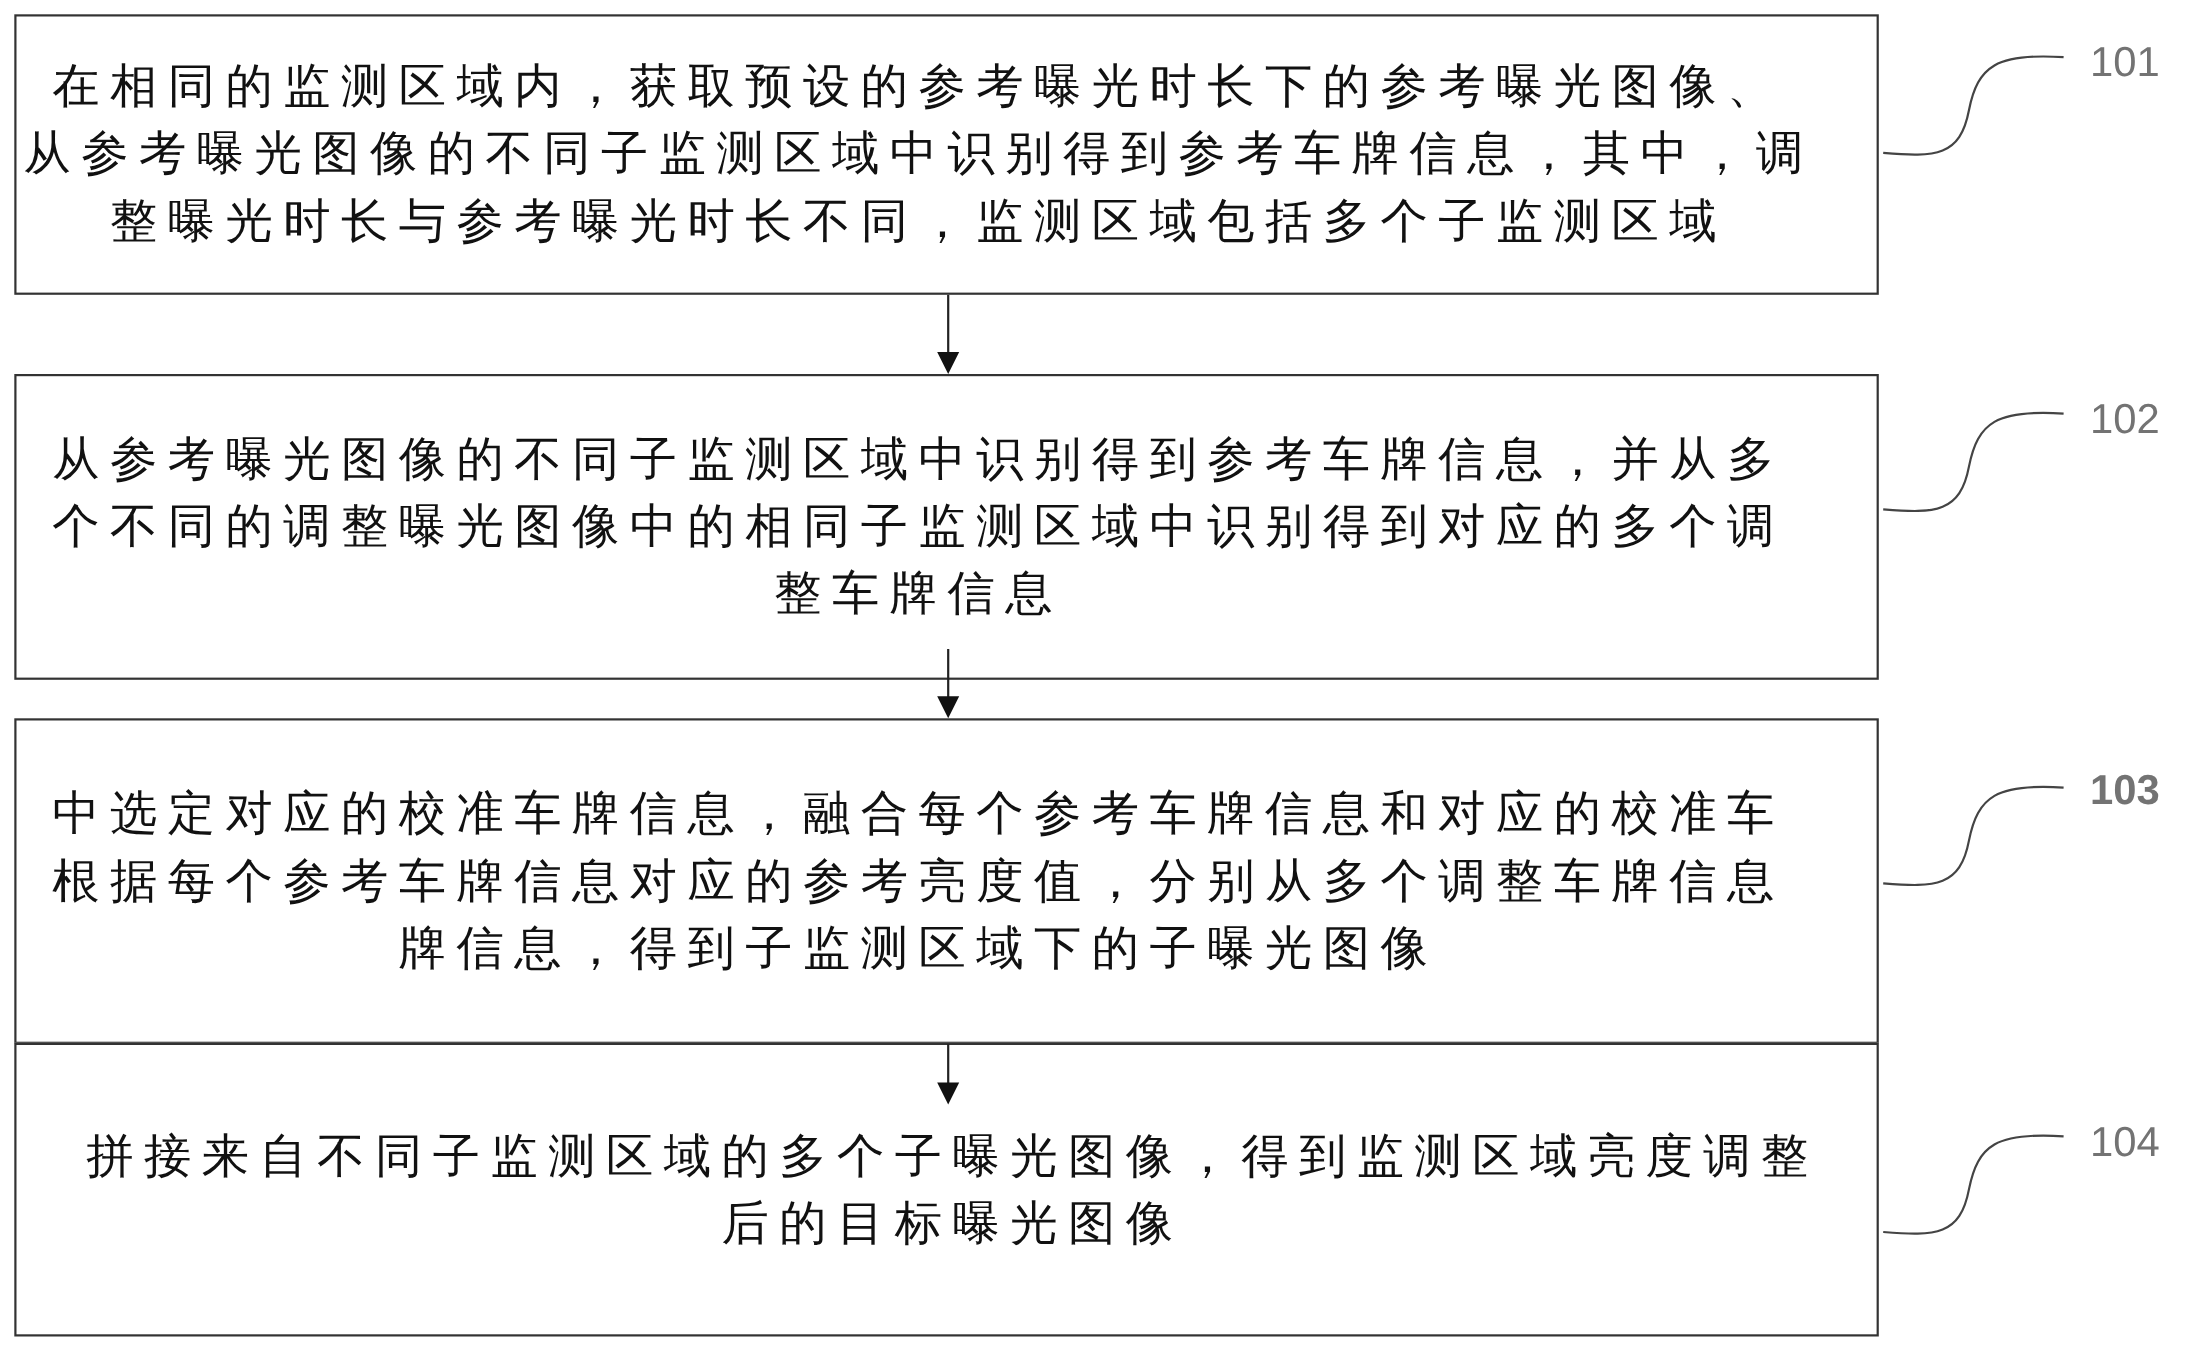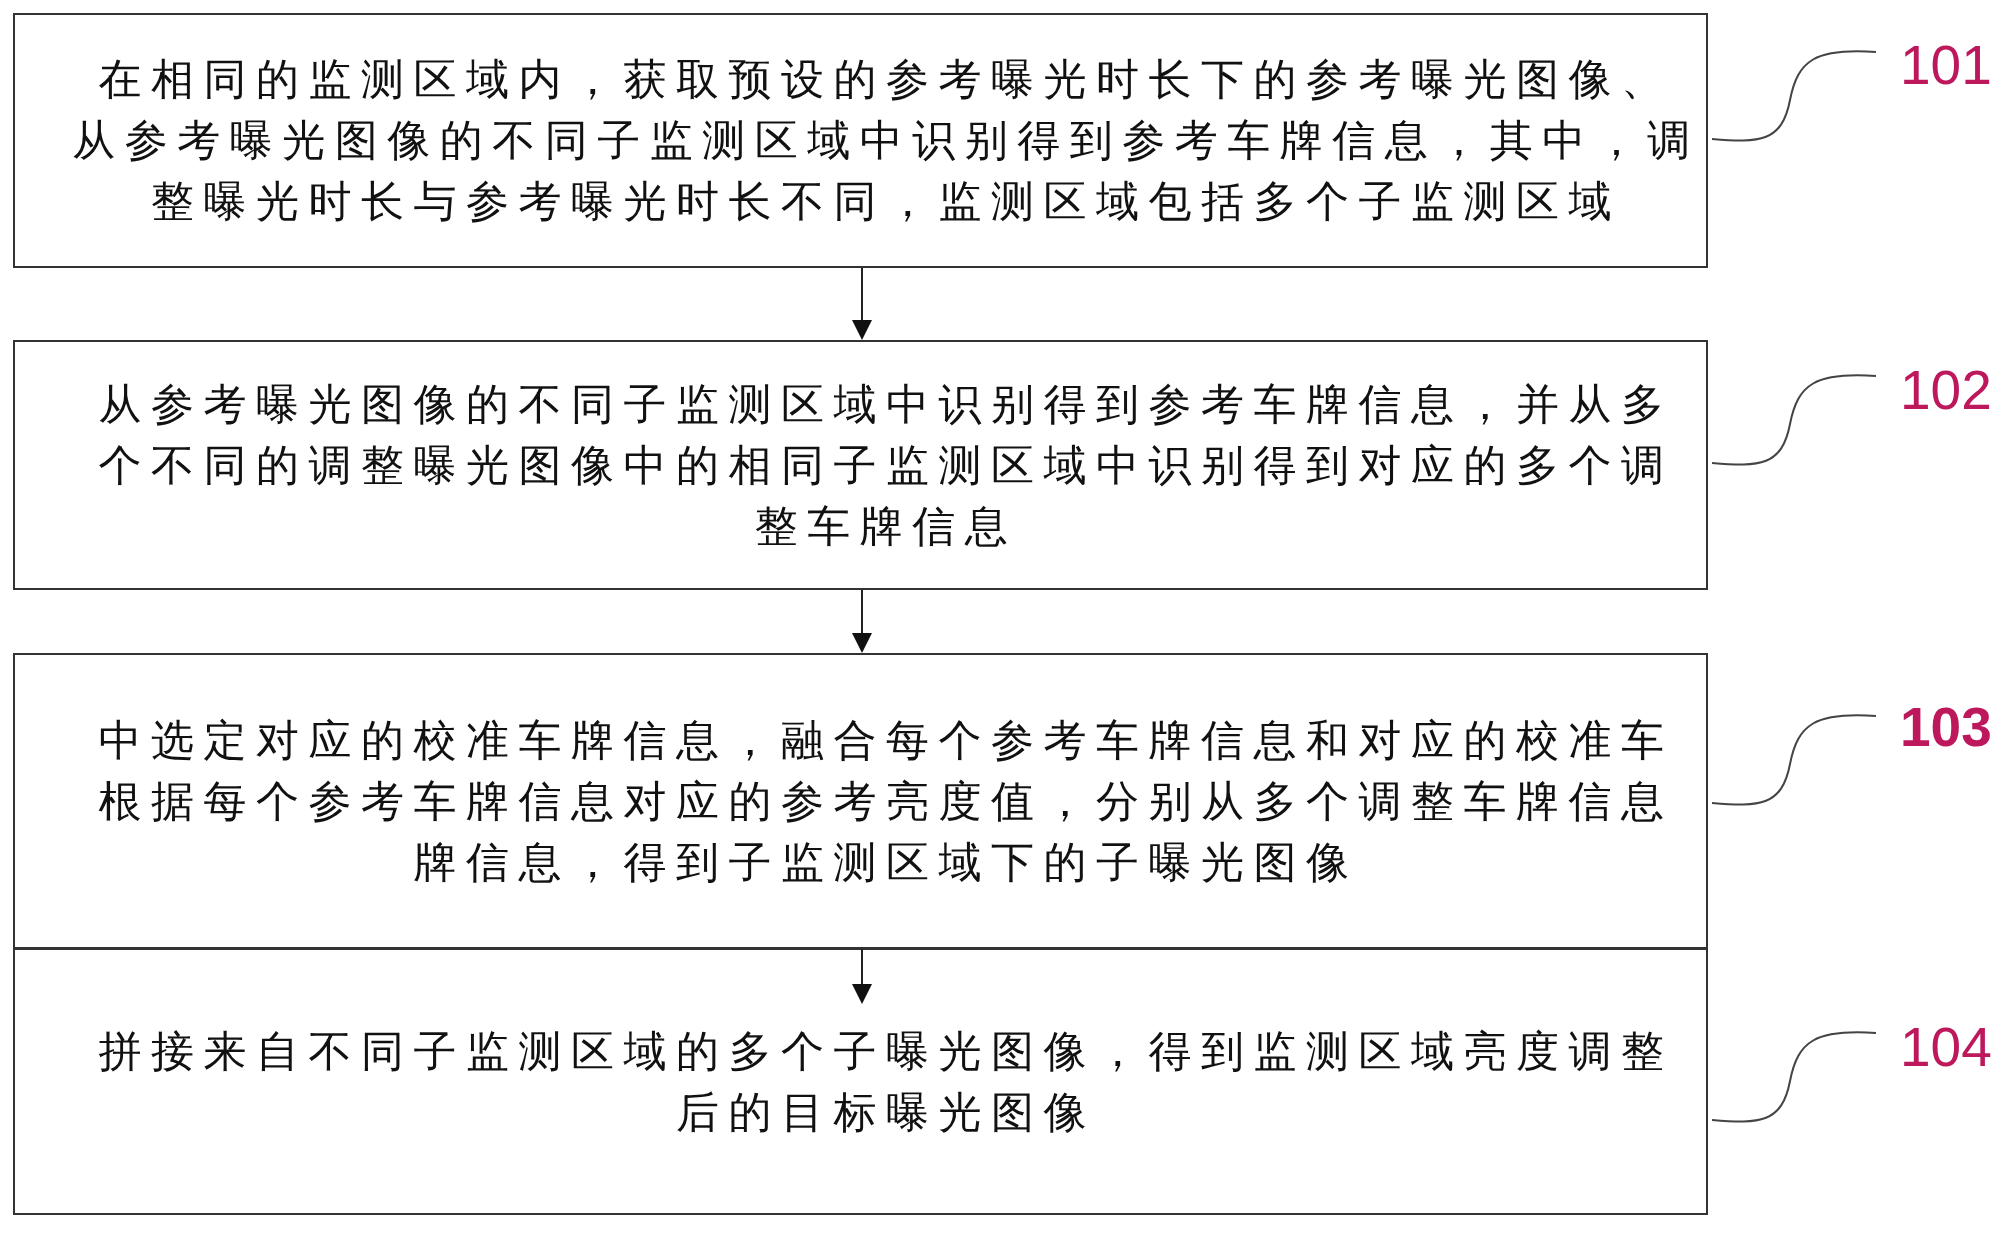--- a/index.html
+++ b/index.html
@@ -1,39 +1,39 @@
 <!DOCTYPE html>
 <html><head>
 <meta charset="utf-8">
 <style>
   html, body { margin: 0; padding: 0; background: #ffffff; }
   body { width: 1993px; height: 1246px; position: relative; overflow: hidden;
          font-family: "DejaVu Serif", "Liberation Serif", serif; color: #111; }
   .box { position: absolute; left: 13px; width: 1695px; border: 2px solid #333;
          box-sizing: border-box; background: #fff;
-         display: flex; align-items: center; justify-content: flex-end; }
+         display: flex; align-items: center; justify-content: flex-start; }
   .box-text { width: 1640px; font-size: 43px; line-height: 61px; letter-spacing: 9.5px;
               text-align: center; text-align-last: center; }
   .box-text .line { display: block; white-space: nowrap; }
   .label { position: absolute; left: 1900px; font-family: "Liberation Sans", "DejaVu Sans", sans-serif;
-           font-size: 55px; color: #be185d; line-height: 1; }
+           font-size: 38px; color: #737373; line-height: 1; }
   svg.overlay { position: absolute; left: 0; top: 0; }
 </style>
 </head>
 <body>
 
 <div class="box" style="top:13px;height:255px;">
   <div class="box-text">
     <span class="line">在相同的监测区域内，获取预设的参考曝光时长下的参考曝光图像、</span>
     <span class="line">从参考曝光图像的不同子监测区域中识别得到参考车牌信息，其中，调</span>
     <span class="line">整曝光时长与参考曝光时长不同，监测区域包括多个子监测区域</span>
   </div>
 </div>
 
-<div class="box" style="top:340px;height:250px;">
+<div class="box" style="top:340px;height:278px;">
   <div class="box-text">
     <span class="line">从参考曝光图像的不同子监测区域中识别得到参考车牌信息，并从多</span>
     <span class="line">个不同的调整曝光图像中的相同子监测区域中识别得到对应的多个调</span>
     <span class="line">整车牌信息</span>
   </div>
 </div>
 
 <div class="box" style="top:653px;height:296px;">
   <div class="box-text">
     <span class="line">中选定对应的校准车牌信息，融合每个参考车牌信息和对应的校准车</span>

